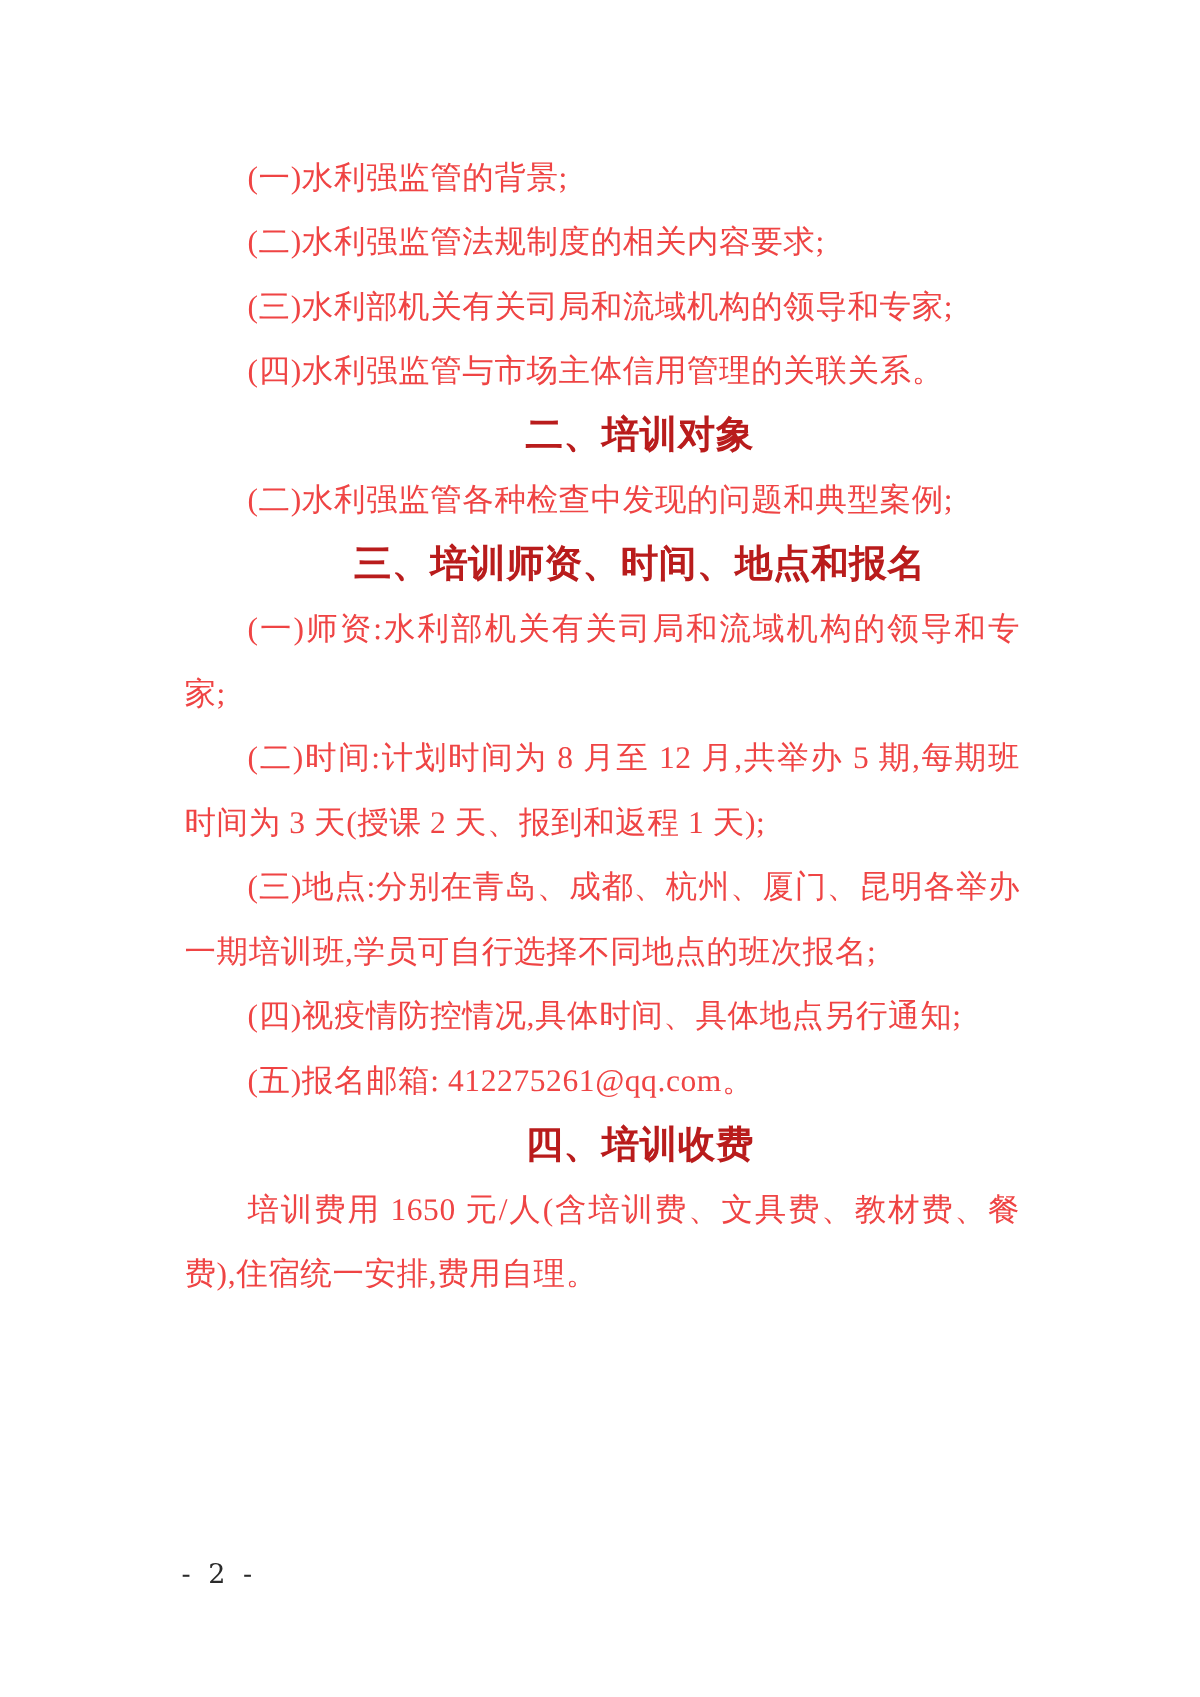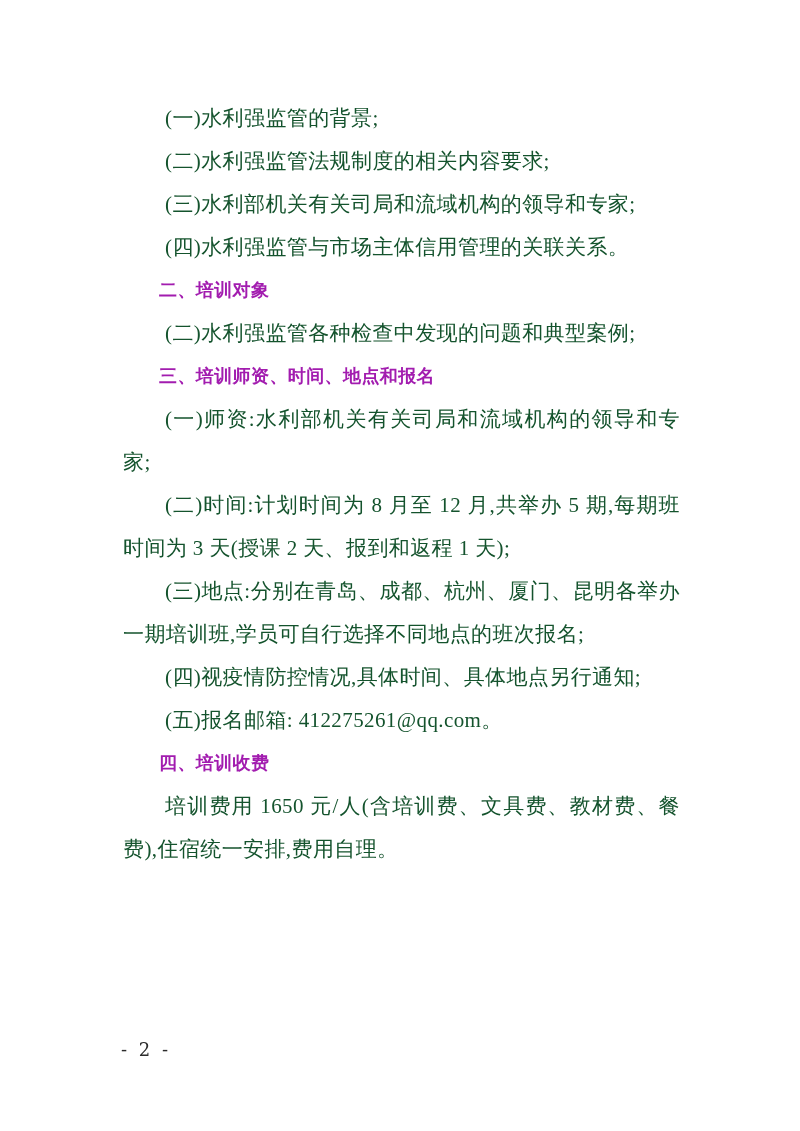--- a/index.html
+++ b/index.html
@@ -20,35 +20,35 @@
     left: 123px;
     top: 97px;
     width: 557px;
   }
   .para {
     margin: 0;
     padding: 0;
     font-family: "Liberation Serif", serif;
     font-size: 21px;
     line-height: 43px;
-    color: #14532d;
+    color: #ef4444;
     text-align: justify;
     text-indent: 2em;
     letter-spacing: 0.4px;
     word-break: break-all;
   }
   .heading {
     margin: 0;
     padding: 0;
     font-family: "Liberation Sans", sans-serif;
-    font-size: 18px;
+    font-size: 25px;
     line-height: 43px;
     font-weight: bold;
-    color: #a21caf;
-    text-align: left;
+    color: #b91c1c;
+    text-align: center;
     text-indent: 2em;
     letter-spacing: 0.4px;
   }
   .page-footer {
     position: absolute;
     left: 121px;
     top: 1036px;
     font-family: "DejaVu Serif", serif;
     font-size: 18px;
     line-height: 28px;

